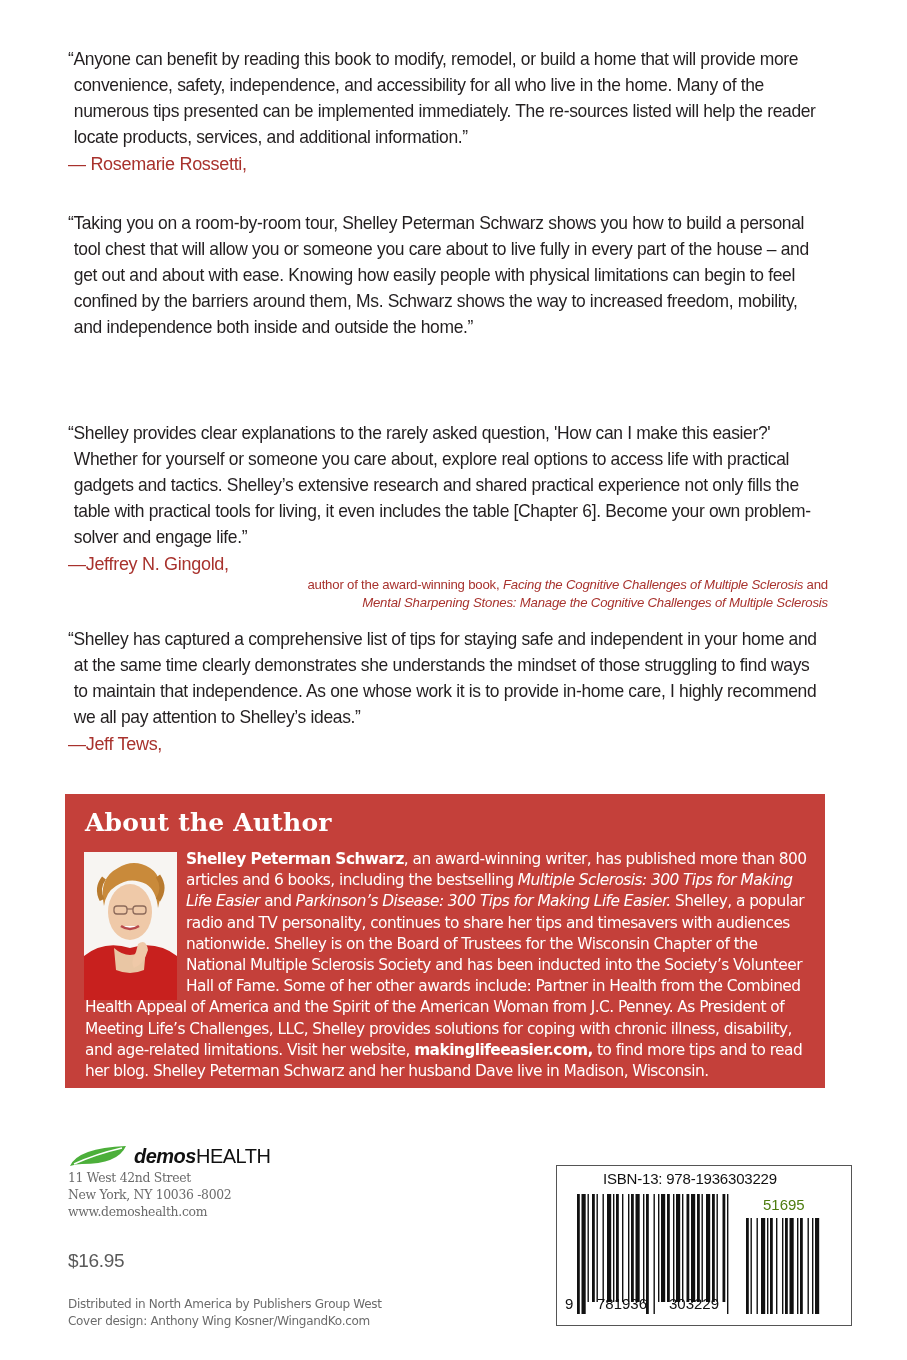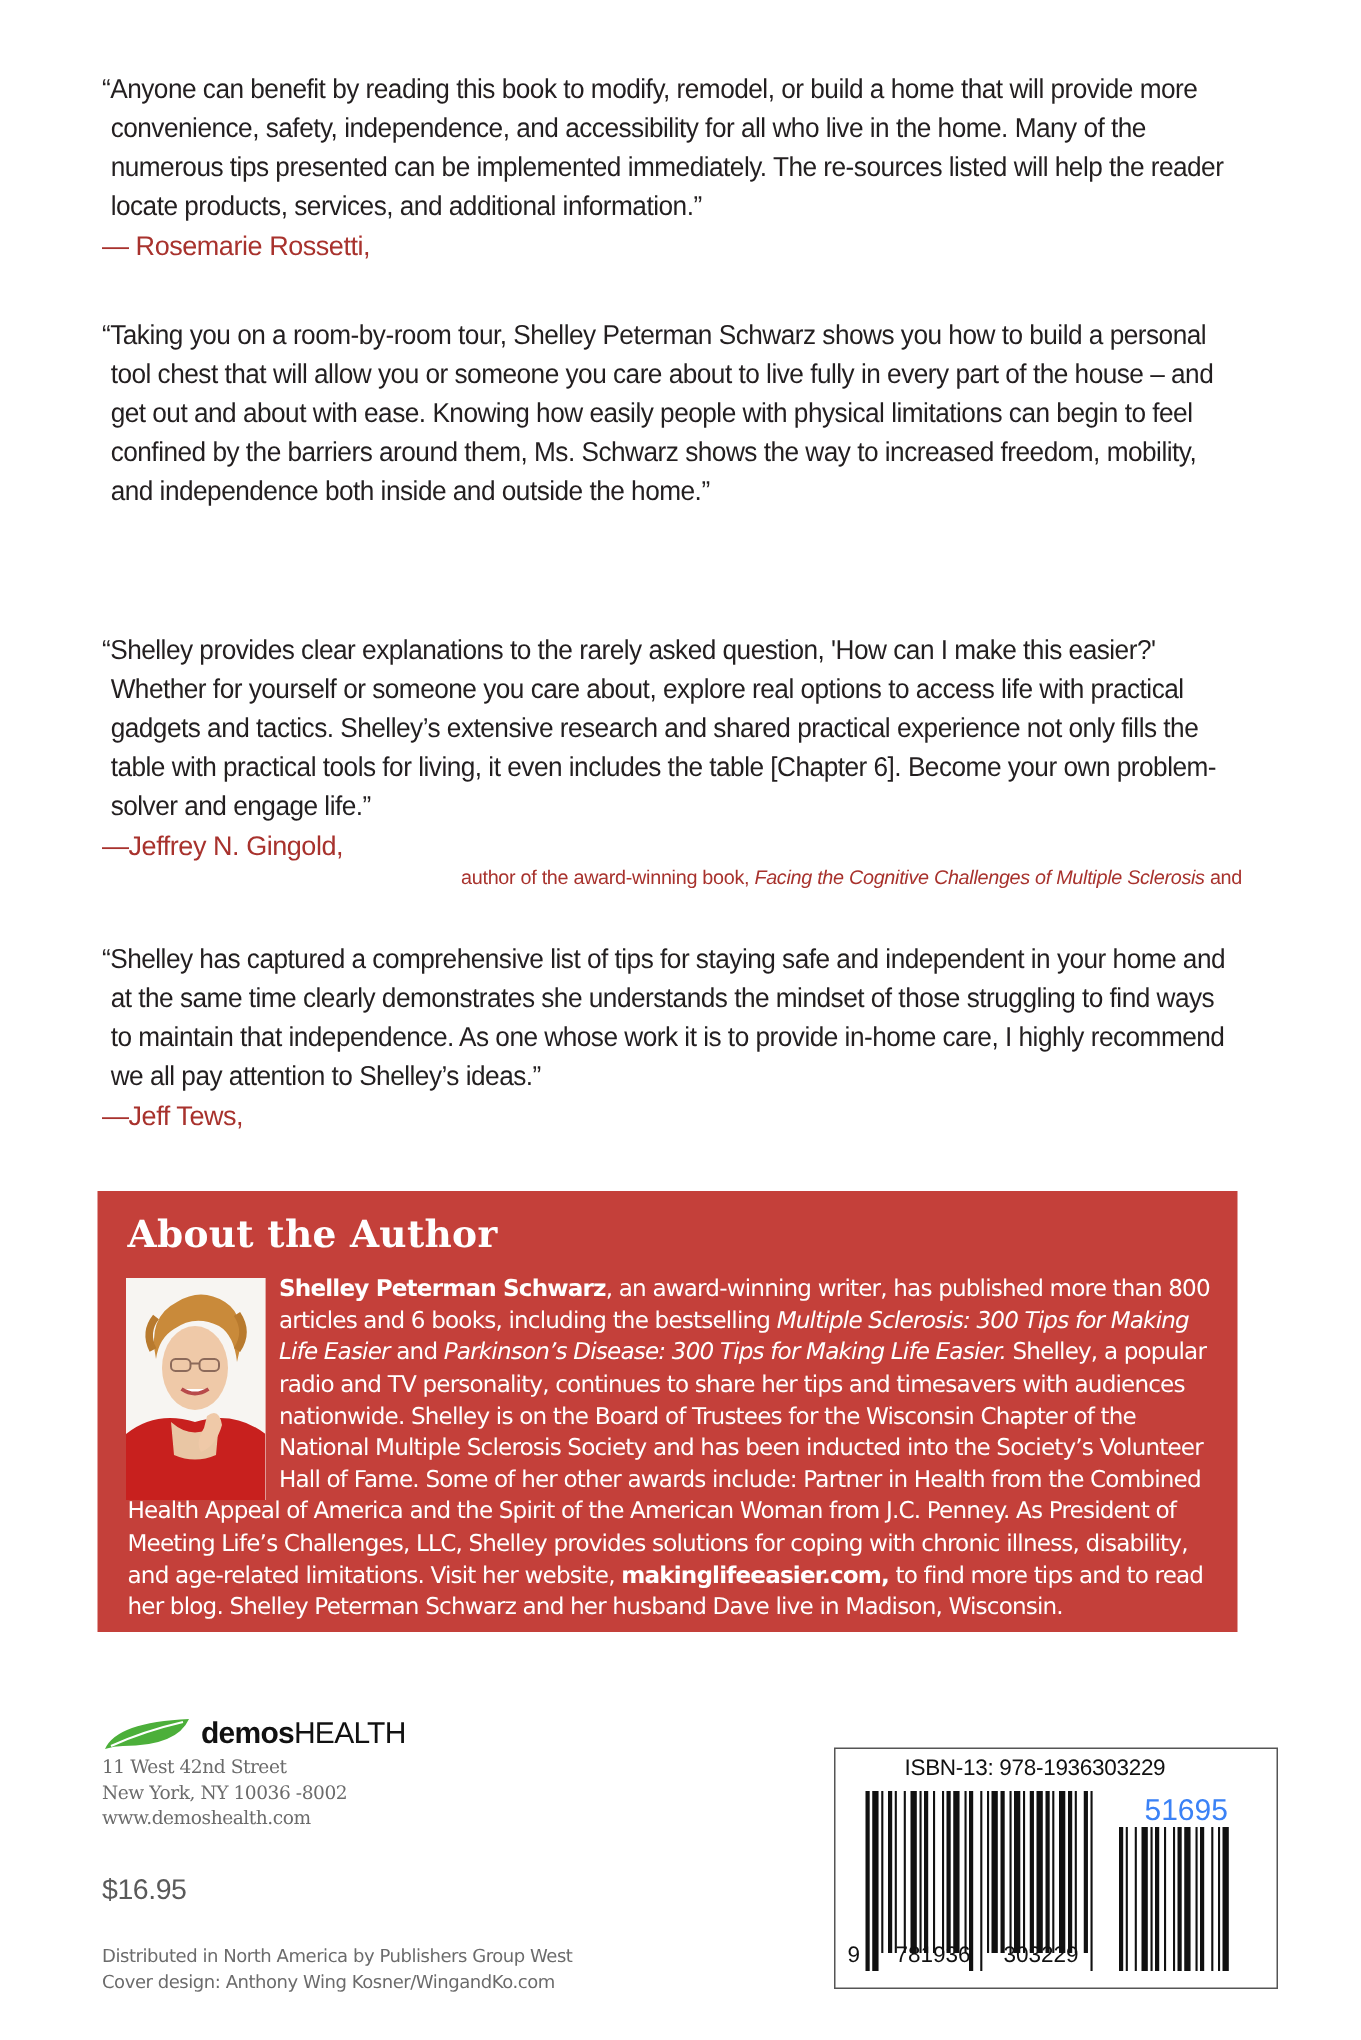--- a/index.html
+++ b/index.html
@@ -45,53 +45,54 @@
       font-family: "DejaVu Sans", sans-serif; font-size: 15.4px; line-height: 21.2px;
       letter-spacing: -0.55px; color: #ffffff;
     }
     .author-bio .float-spacer { float: left; width: 101px; height: 148px; }
     .author-bio b { font-weight: bold; }
     .author-bio i { font-style: italic; }
 
     .publisher { position: absolute; left: 68px; top: 1143px; }
     .pub-logo { display: flex; align-items: center; height: 26px; }
     .pub-logo-text { font-size: 20px; color: #111; letter-spacing: -0.5px; margin-left: 6px; }
-    .pub-logo-text .bold { font-weight: bold; }
+    .pub-logo-text .bold { font-weight: bold; font-style: italic; }
     .pub-line { font-family: "DejaVu Serif", serif; font-size: 12.4px; color: #6b6b6b; line-height: 17px; letter-spacing: -0.3px; }
 
     .price { position: absolute; left: 68px; top: 1250px; font-size: 19px; color: #5a5a5a; letter-spacing: -0.3px; }
     .credits { position: absolute; left: 68px; top: 1296px; }
     .credit-line { font-family: "DejaVu Sans", sans-serif; font-size: 12px; color: #6b6b6b; line-height: 17px; letter-spacing: -0.3px; }
 
     .barcode-box {
       position: absolute; left: 556px; top: 1165px; width: 296px; height: 161px;
       border: 1.5px solid #555; background: #fff;
     }
     .isbn-label { position: absolute; left: 46px; top: 4px; font-size: 15px; color: #111; letter-spacing: -0.2px; }
-    .addon-num { position: absolute; left: 206px; top: 30px; font-size: 20px; color: #3b82f6; }
+    .addon-num { position: absolute; left: 206px; top: 30px; font-size: 15px; color: #4d7c0f; }
     .bc-digit { position: absolute; font-size: 15px; color: #111; top: 129px; }
     #barcode-svg { position: absolute; left: 0; top: 0; }
   </style>
 </head>
 <body>
 
 <div class="blurb" id="blurb-1">
   <p class="blurb-text">“Anyone can benefit by reading this book to modify, remodel, or build a home that will provide more convenience, safety, independence, and accessibility for all who live in the home. Many of the numerous tips presented can be implemented immediately. The re-sources listed will help the reader locate products, services, and additional information.”</p>
   <p class="attrib-name">— Rosemarie Rossetti,</p>
 </div>
 
 <div class="blurb" id="blurb-2">
   <p class="blurb-text">“Taking you on a room-by-room tour, Shelley Peterman Schwarz shows you how to build a personal tool chest that will allow you or someone you care about to live fully in every part of the house – and get out and about with ease. Knowing how easily people with physical limitations can begin to feel confined by the barriers around them, Ms. Schwarz shows the way to increased freedom, mobility, and independence both inside and outside the home.”</p>
 </div>
 
 <div class="blurb" id="blurb-3">
   <p class="blurb-text">“Shelley provides clear explanations to the rarely asked question, 'How can I make this easier?'  Whether for yourself or someone you care about, explore real options to access life with practical gadgets and tactics.  Shelley’s extensive research and shared practical experience not only fills the table with practical tools for living, it even includes the table [Chapter 6]. Become your own problem-solver and engage life.”</p>
   <p class="attrib-name">—Jeffrey N. Gingold,</p>
   <p class="attrib-title">
     <span>author of the award-winning book, </span><i>Facing the Cognitive Challenges of Multiple Sclerosis</i><span> and</span><br>
+    <i>Mental Sharpening Stones: Manage the Cognitive Challenges of Multiple Sclerosis</i>
   </p>
 </div>
 
 <div class="blurb" id="blurb-4">
   <p class="blurb-text">“Shelley has captured a comprehensive list of tips for staying safe and independent in your home and at the same time clearly demonstrates she understands the mindset of those struggling to find ways to maintain that independence.  As one whose work it is to provide in-home care, I highly recommend we all pay attention to Shelley’s ideas.”</p>
   <p class="attrib-name">—Jeff Tews,</p>
 </div>
 
 <div class="author-box">
   <h2 class="author-heading">About the Author</h2>

